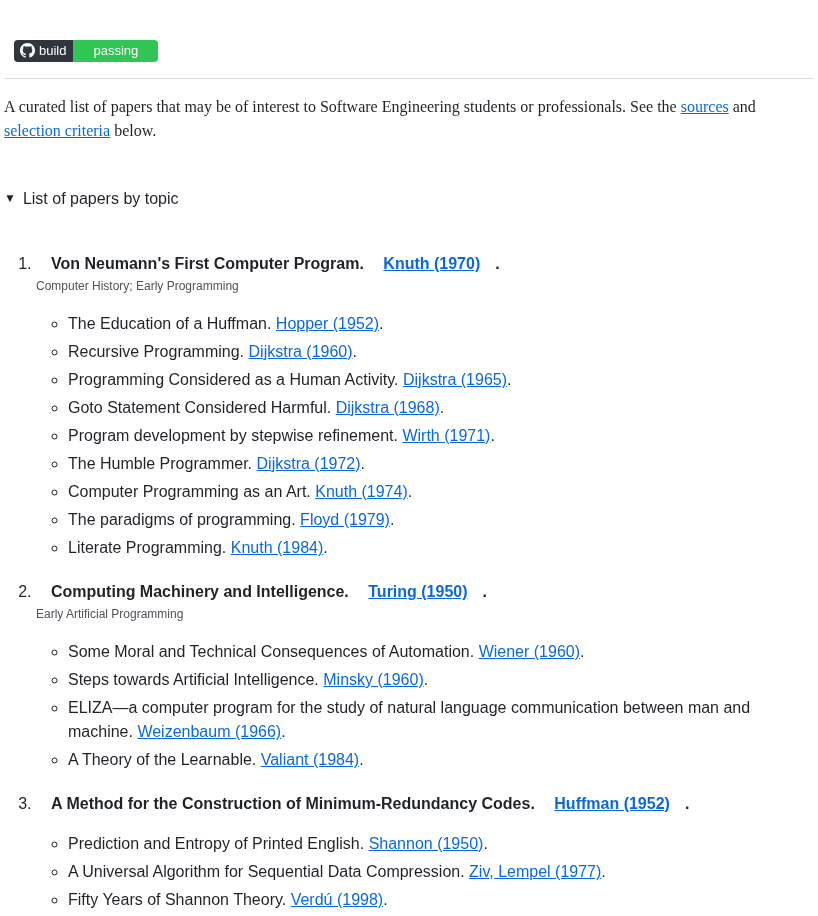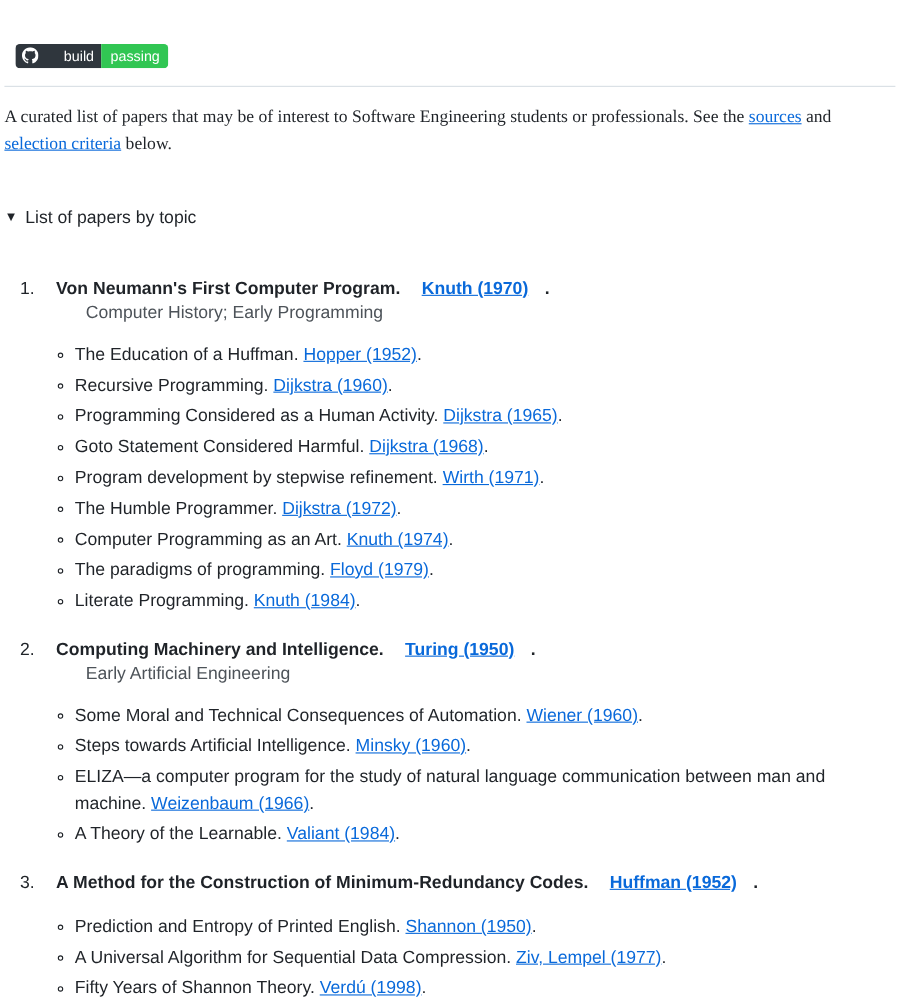--- a/index.html
+++ b/index.html
@@ -17,43 +17,42 @@
     border-bottom: 1px solid var(--heading-border, #d8dee4);
   }
   .badge {
     display: inline-flex; align-items: stretch; vertical-align: middle;
     margin-left: 10px; border-radius: 4px; overflow: hidden;
     font-size: 13px; font-weight: 400; line-height: 22px; height: 22px;
     text-decoration: none; cursor: pointer;
   }
   .badge-left {
     background: var(--badge-label-bg, #2f363d); color: #fff;
-    display: flex; align-items: center; gap: 23px; padding: 0 7px 0 6px; text-align: center;
+    display: flex; align-items: center; gap: 4px; padding: 0 7px 0 6px; text-align: center;
   }
   .badge-right {
-    background: var(--badge-status-bg, #31c653); color: #fff; padding: 0 8px;
+    background: var(--badge-status-bg, #31c653); color: #fff; padding: 0 20px;
   }
   .gh-logo svg { width: 15px; height: 15px; display: block; }
   a { color: var(--link, #0969da); text-decoration: underline; }
   .intro { margin: 16px 0 0; font-family: Liberation Serif, serif; }
   details { margin-top: 44px; }
   summary { list-style: none; cursor: pointer; }
   summary::-webkit-details-marker { display: none; }
   summary::marker { content: ""; }
   .tri {
     display: inline-block; font-size: 12px; margin-right: 7px;
     transform: translateY(-2px); color: #1f2328;
   }
   ol.topics { margin: 40px 0 0; padding-left: 32px; }
   li.topic + li.topic { margin-top: 20px; }
   .t-title, .t-link, .t-dot { font-weight: 700; margin-left: 15px; }
   .t-sub {
-    display: block; font-size: 16px; line-height: 20px;
+    display: block; font-size: 12px; line-height: 20px;
     color: var(--subtitle-text, #4d5359);
-    margin-left: 42px;
   }
   ul.papers { margin: 16px 0 0; padding-left: 32px; list-style: circle; }
   ul.papers li + li { margin-top: 4px; }
 </style>
 </head>
 <body>
 
 <div class="page">
   <h1>
     <a class="badge">
@@ -122,21 +121,21 @@
   <li class="paper">
     <span>Literate Programming.</span>
     <a href="#">Knuth (1984)</a><span>.</span>
   </li>
 </ul>
   </li>
 
   <li class="topic">
     <span class="t-title">Computing Machinery and Intelligence.</span>
     <a href="#" class="t-link">Turing (1950)</a><span class="t-dot">.</span>
-    <span class="t-sub">Early Artificial Engineering</span>
+    <span class="t-sub">Early Artificial Programming</span>
     <ul class="papers">
   <li class="paper">
     <span>Some Moral and Technical Consequences of Automation.</span>
     <a href="#">Wiener (1960)</a><span>.</span>
   </li>
 
   <li class="paper">
     <span>Steps towards Artificial Intelligence.</span>
     <a href="#">Minsky (1960)</a><span>.</span>
   </li>

